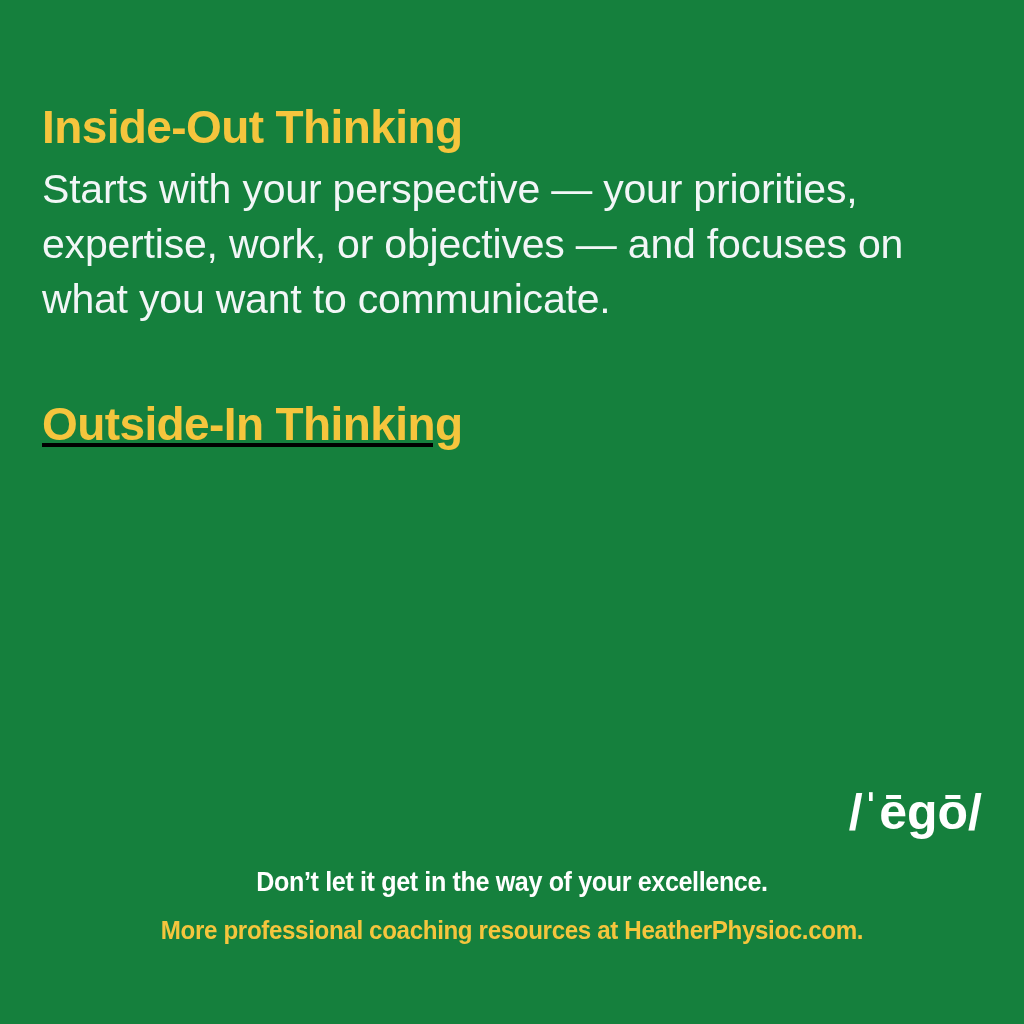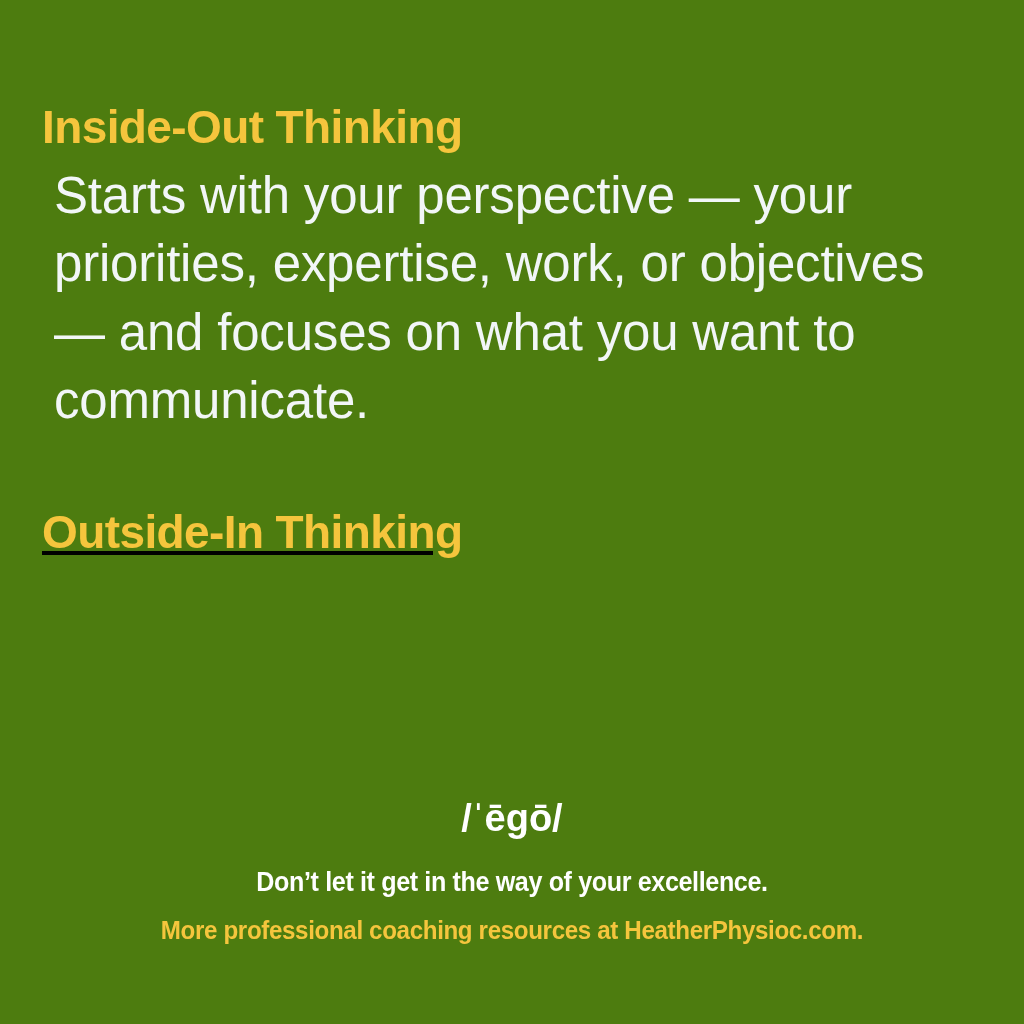--- a/index.html
+++ b/index.html
@@ -11,21 +11,21 @@
     height: 1024px;
     background: #134B6A;
     font-family: "Liberation Sans", sans-serif;
     overflow: hidden;
   }
 
   #card {
     position: relative;
     width: 1024px;
     height: 1024px;
-    background: #4d7c0f;
+    background: #15803d;
     box-sizing: border-box;
     padding: 0 42px;
   }
 
   
   .blocks {
     padding-top: 104px;
   }
 
   .concept-block + .concept-block {
@@ -40,45 +40,46 @@
     line-height: 1.0;
     letter-spacing: -0.6px;
     color: #F5C53D;
     margin: 0 0 12px 0;
     white-space: nowrap;
   }
 
   .concept-body {
     font-family: "Liberation Sans", sans-serif;
     font-weight: 300;
-    font-size: 51px;
+    font-size: 41px;
     line-height: 1.34;
     letter-spacing: -0.2px;
     color: #F2F6F7;
-    margin: 12px;
+    margin: 0;
     max-width: 952px;
   }
 
   
   .footer {
     position: absolute;
     left: 42px;
     right: 42px;
     bottom: 78px;
     text-align: center;
   }
 
   .phonetic {
     font-family: "Liberation Sans", sans-serif;
     font-weight: 700;
-    font-size: 38px;
+    font-size: 50px;
     line-height: 1.05;
     letter-spacing: 0px;
     color: #FFFFFF;
     margin: 0 0 28px 0;
+    text-align: right;
   }
 
   .tagline {
     font-family: "Liberation Sans", sans-serif;
     font-weight: 700;
     font-size: 27px;
     line-height: 1.2;
     letter-spacing: -0.4px;
     color: #FFFFFF;
     margin: 0 0 16px 0;

